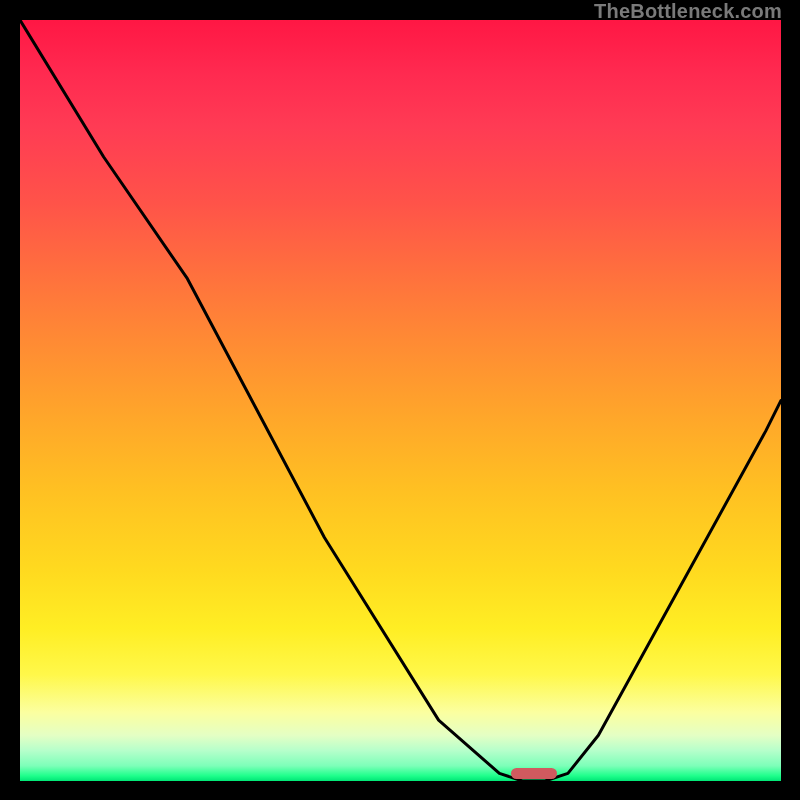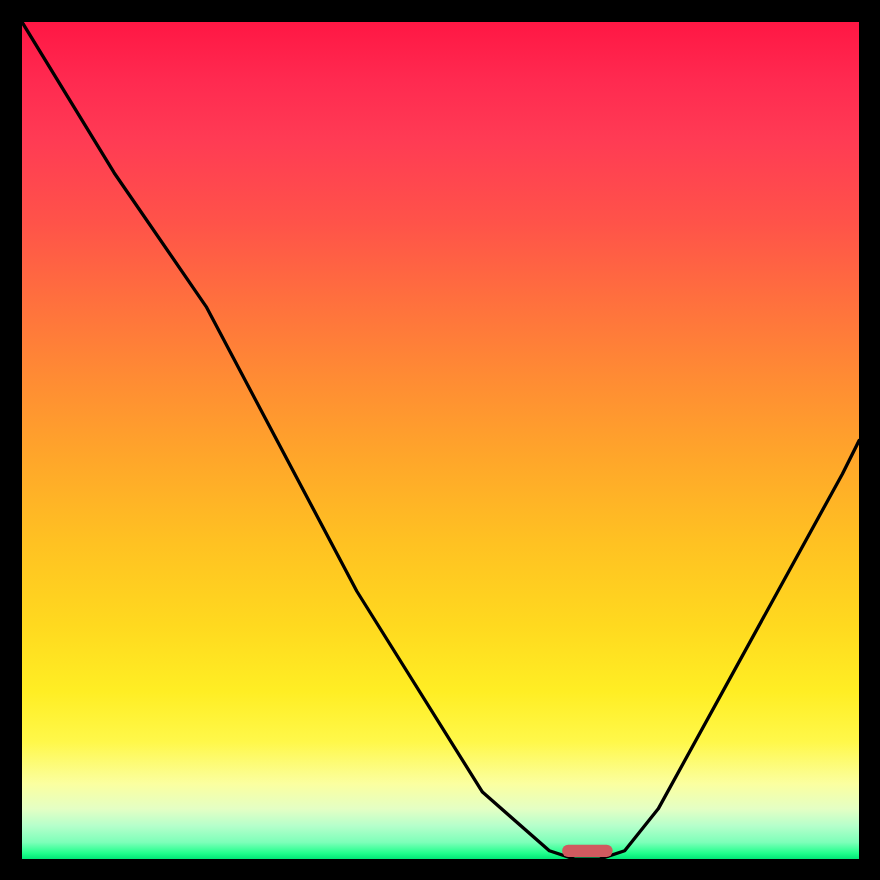--- a/index.html
+++ b/index.html
@@ -80,20 +80,21 @@
     color: #7a7a7a;
     z-index: 10;
     letter-spacing: 0.2px;
   }
 </style>
 </head>
 <body>
 
 <div class="frame">
 
+  <div class="watermark">TheBottleneck.com</div>
 
   <div class="plot-area">
 
     <div class="gradient"></div>
 
     <svg class="curve" viewBox="0 0 761 761" preserveAspectRatio="none">
       <path id="curve-path" d="M0.0 0.0 L83.7 137.0 L167.4 258.7 L304.4 517.5 L418.6 700.1 L479.4 753.4 L502.3 761.0 L525.1 761.0 L547.9 753.4 L578.4 715.3 L745.8 410.9 L761.0 380.5" fill="none" stroke="#000000" stroke-width="3" stroke-linejoin="round" stroke-linecap="round"></path>
     </svg>
 
     <div class="optimal-marker" id="optimal-marker" style="left: 490.845px; width: 45.66px; bottom: 2px; background: rgb(208, 90, 95);"></div>

